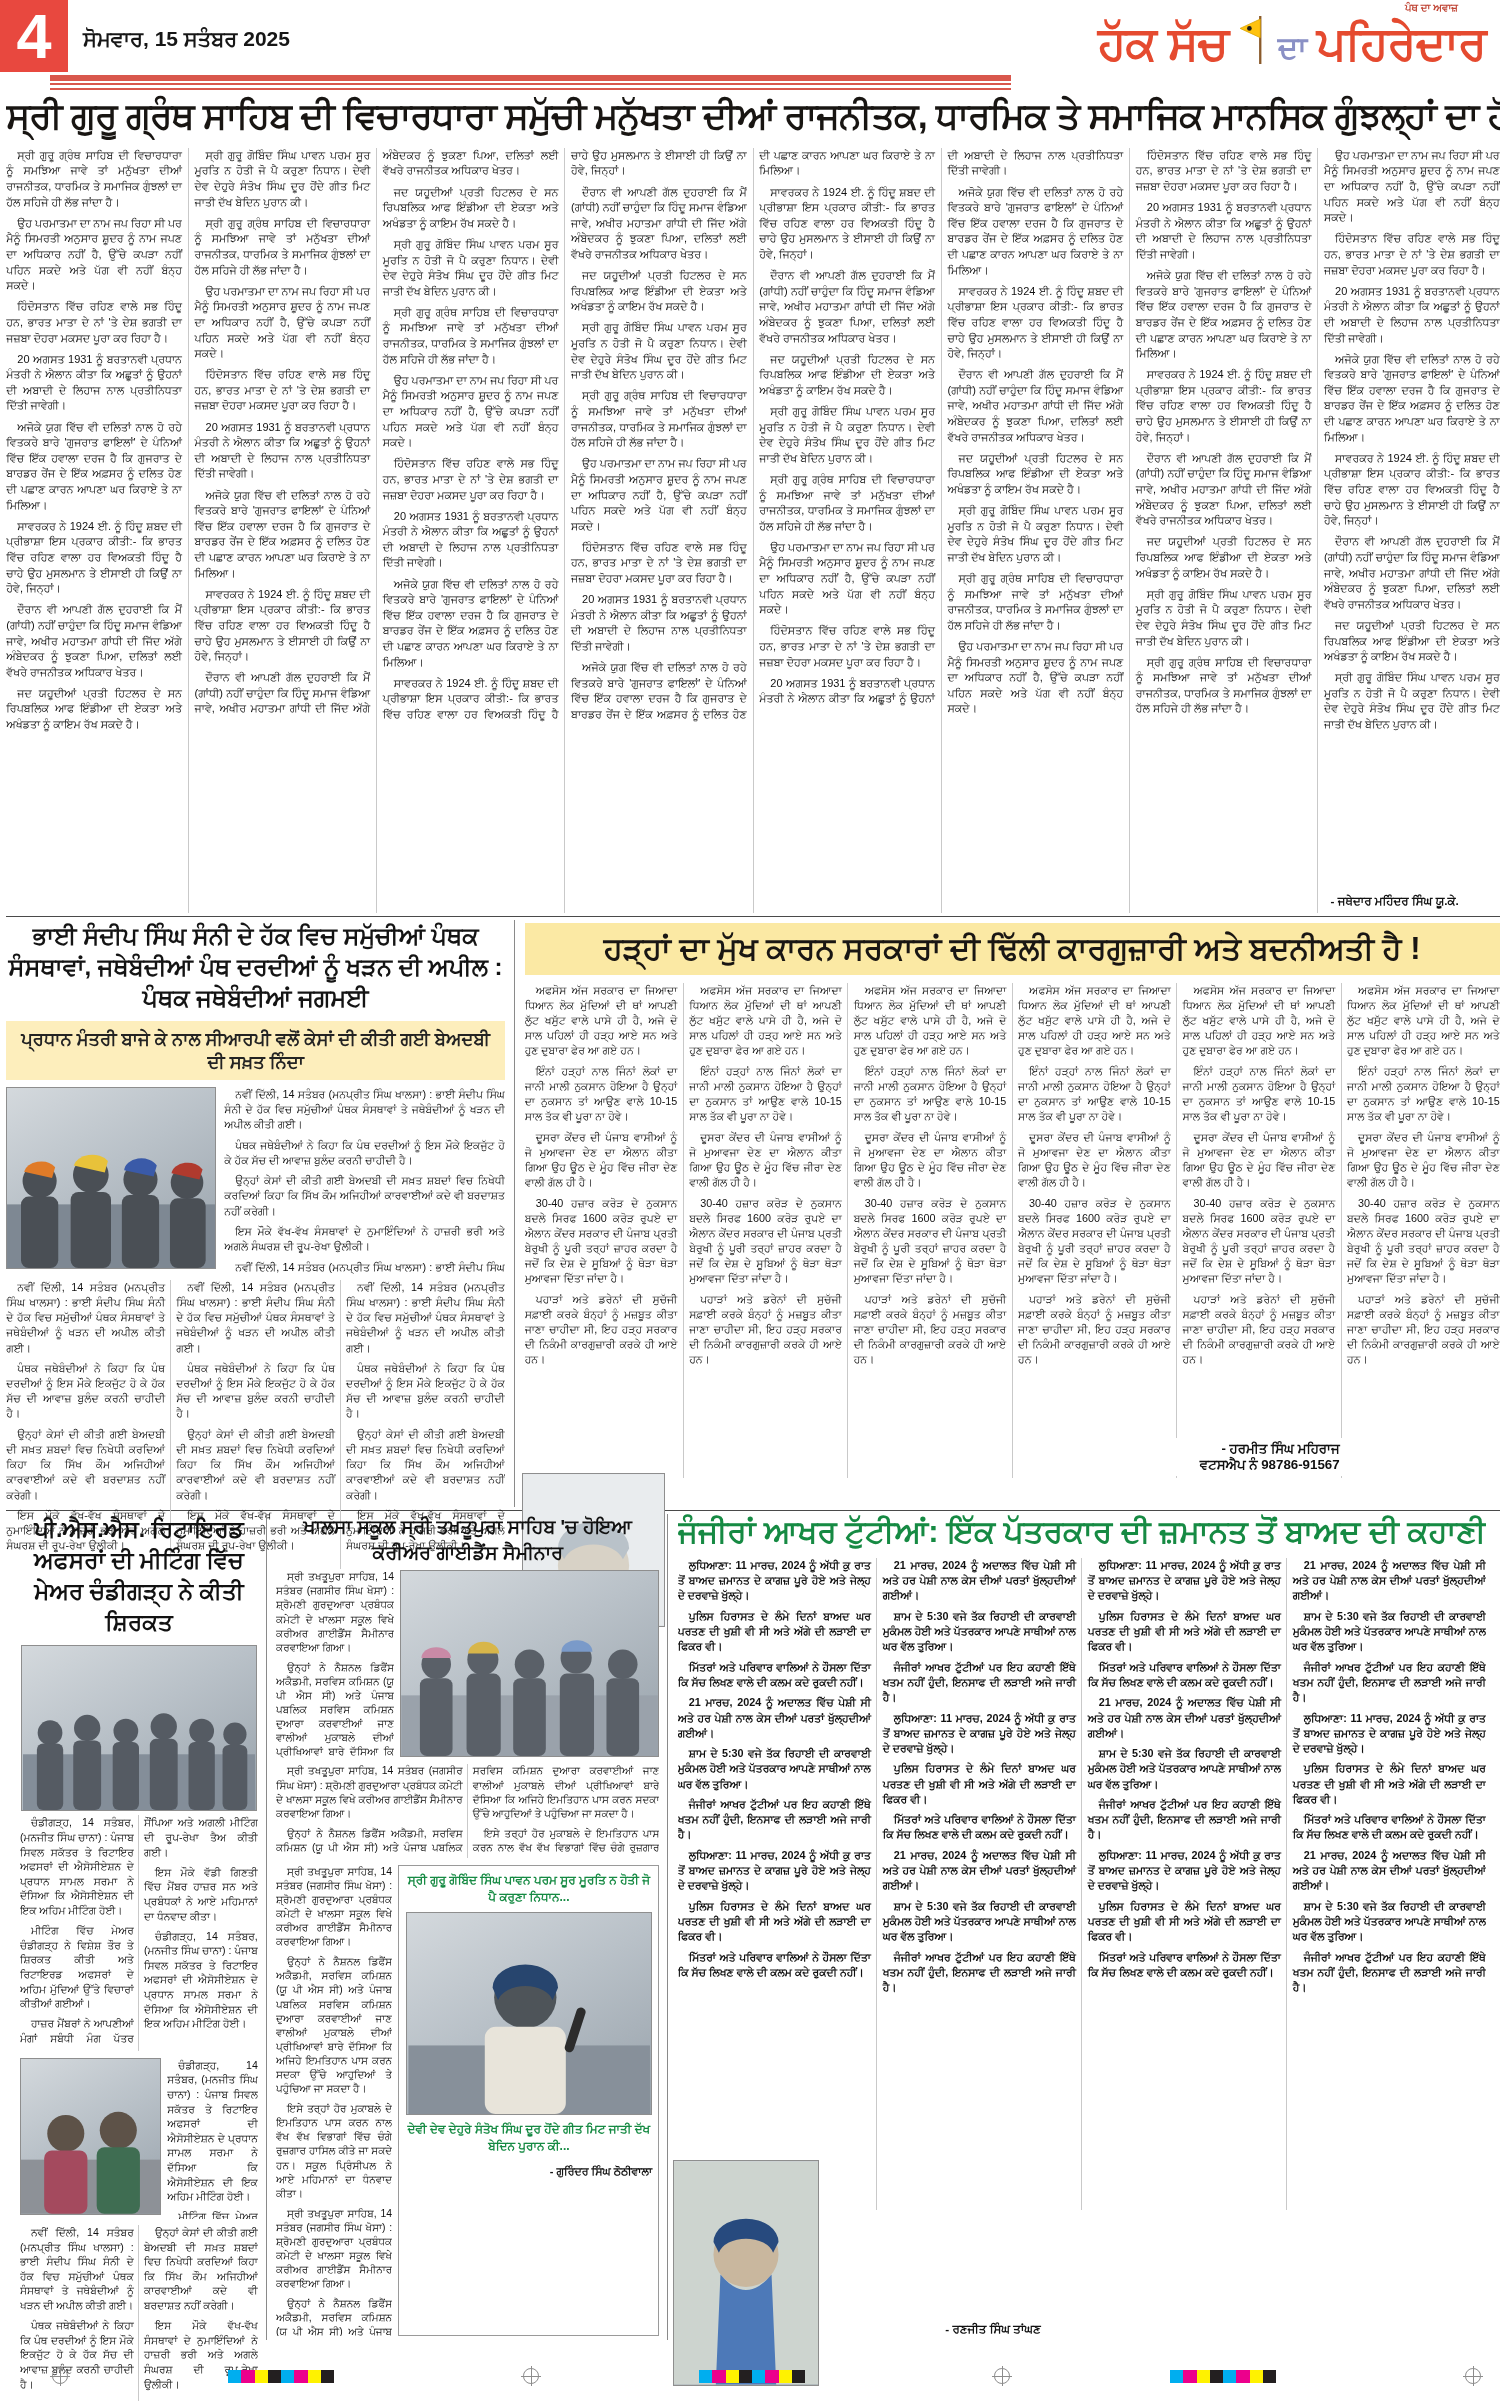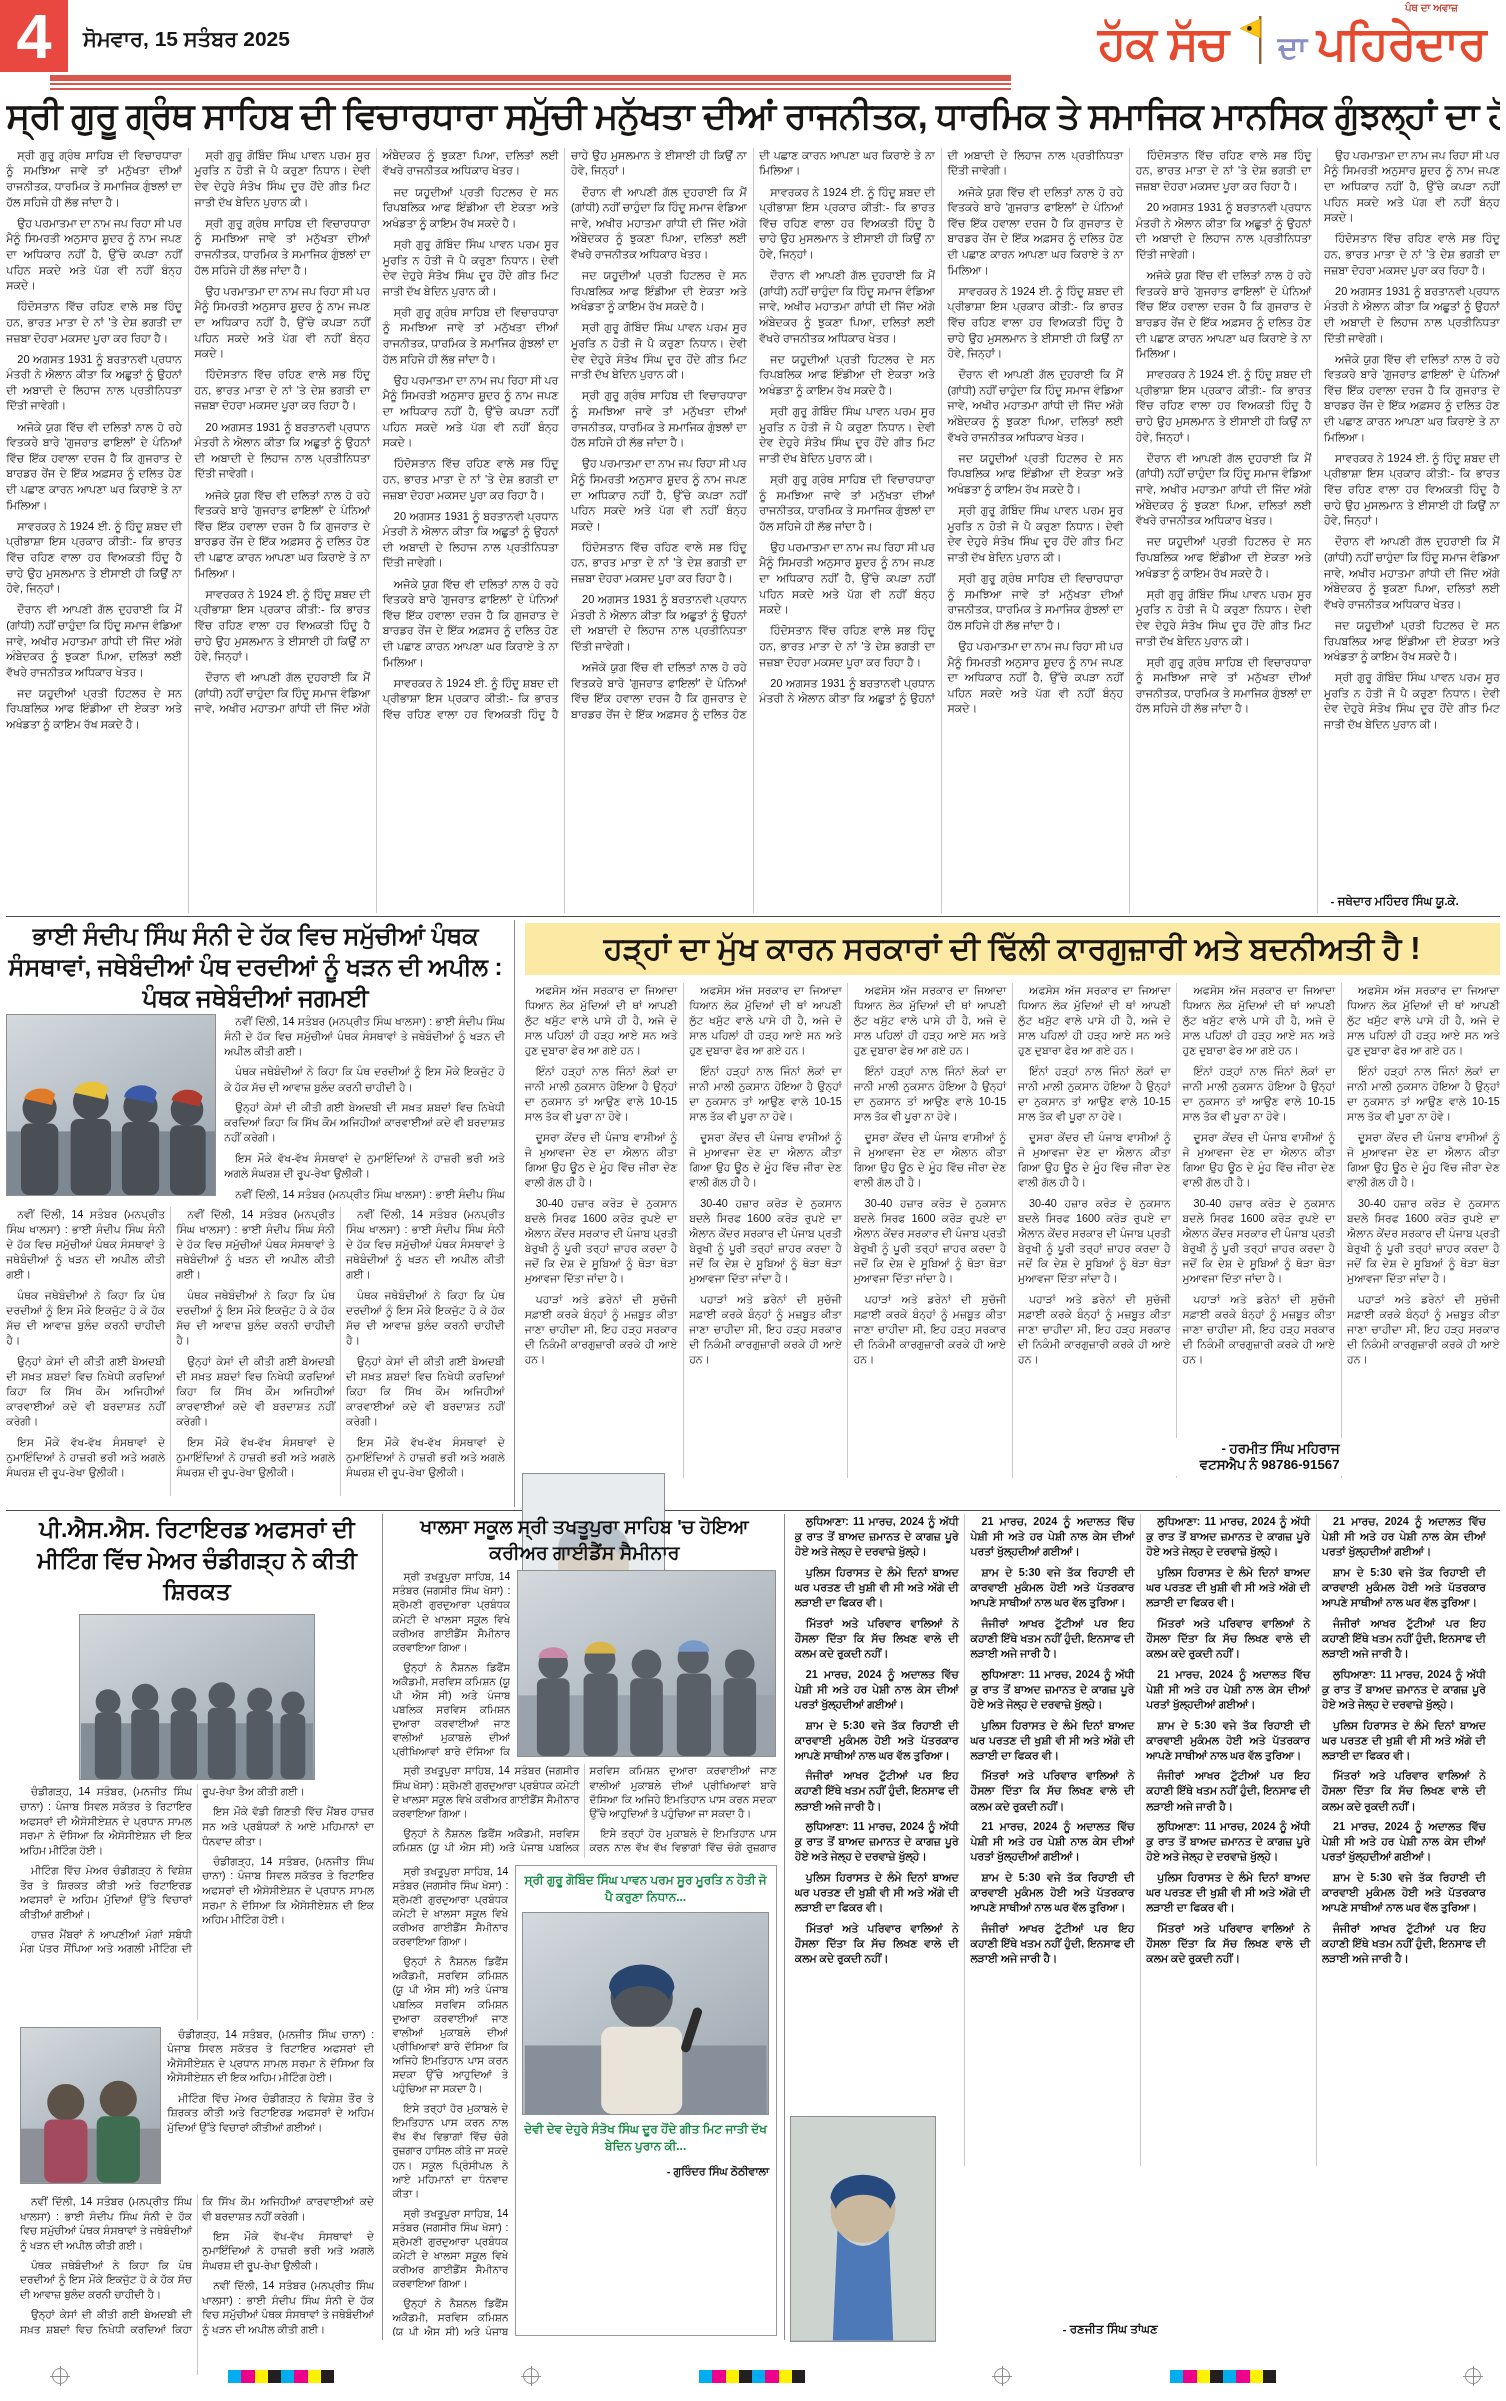--- a/index.html
+++ b/index.html
@@ -192,20 +192,21 @@
         <p>ਸ੍ਰੀ ਗੁਰੂ ਗੋਬਿੰਦ ਸਿੰਘ ਪਾਵਨ ਪਰਮ ਸੂਰ ਮੂਰਤਿ ਨ ਹੋਤੀ ਜੋ ਪੈ ਕਰੁਣਾ ਨਿਧਾਨ। ਦੇਵੀ ਦੇਵ ਦੇਹੁਰੇ ਸੰਤੋਖ ਸਿੰਘ ਦੂਰ ਹੋਂਦੇ ਗੀਤ ਮਿਟ ਜਾਤੀ ਦੱਖ ਬੇਦਿਨ ਪੁਰਾਨ ਕੀ।</p>
       </div>
     <div class="sig lead-sig">- ਜਥੇਦਾਰ ਮਹਿੰਦਰ ਸਿੰਘ ਯੂ.ਕੇ.</div>
   </div>
 
   <hr class="section-rule">
 
   <div class="band2">
     <div class="b2-left">
       <h2>ਭਾਈ ਸੰਦੀਪ ਸਿੰਘ ਸੰਨੀ ਦੇ ਹੱਕ ਵਿਚ ਸਮੁੱਚੀਆਂ ਪੰਥਕ ਸੰਸਥਾਵਾਂ, ਜਥੇਬੰਦੀਆਂ ਪੰਥ ਦਰਦੀਆਂ ਨੂੰ ਖੜਨ ਦੀ ਅਪੀਲ : ਪੰਥਕ ਜਥੇਬੰਦੀਆਂ ਜਗਮਈ</h2>
+      <div class="subhead">ਪ੍ਰਧਾਨ ਮੰਤਰੀ ਬਾਜੇ ਕੇ ਨਾਲ ਸੀਆਰਪੀ ਵਲੋਂ ਕੇਸਾਂ ਦੀ ਕੀਤੀ ਗਈ ਬੇਅਦਬੀ ਦੀ ਸਖ਼ਤ ਨਿੰਦਾ</div>
       <div class="b2-row">
         <div class="photo" style="width:210px;height:182px;">
           <svg viewBox="0 0 268 232">
             <rect x="0" y="150" width="268" height="82" fill="#7e8893"></rect>
             <g fill="#4a4f55">
               <circle cx="42" cy="120" r="22"></circle>
                 <rect x="18" y="140" width="48" height="92" rx="10"></rect>
               <circle cx="108" cy="112" r="23"></circle>
                 <rect x="82" y="134" width="52" height="98" rx="10"></rect>
               <circle cx="172" cy="118" r="22"></circle>
@@ -400,20 +401,21 @@
               <rect x="208" y="120" width="12" height="60" rx="6" fill="#2c2c2c" transform="rotate(18 214 150)"></rect>
             </svg>
           </div>
           <div class="q-green">ਦੇਵੀ ਦੇਵ ਦੇਹੁਰੇ ਸੰਤੋਖ ਸਿੰਘ ਦੂਰ ਹੋਂਦੇ ਗੀਤ ਮਿਟ ਜਾਤੀ ਦੱਖ ਬੇਦਿਨ ਪੁਰਾਨ ਕੀ...</div>
           <div class="q-sig">- ਗੁਰਿੰਦਰ ਸਿੰਘ ਠੋਠੀਵਾਲਾ</div>
         </div>
       </div>
     </div>
 
     <div class="b3-right">
+      <h3 class="green">ਜੰਜੀਰਾਂ ਆਖਰ ਟੁੱਟੀਆਂ: ਇੱਕ ਪੱਤਰਕਾਰ ਦੀ ਜ਼ਮਾਨਤ ਤੋਂ ਬਾਅਦ ਦੀ ਕਹਾਣੀ</h3>
       <div class="b3r-body fill">
           <p>ਲੁਧਿਆਣਾ: 11 ਮਾਰਚ, 2024 ਨੂੰ ਅੱਧੀ ਕੁ ਰਾਤ ਤੋਂ ਬਾਅਦ ਜ਼ਮਾਨਤ ਦੇ ਕਾਗਜ਼ ਪੂਰੇ ਹੋਏ ਅਤੇ ਜੇਲ੍ਹ ਦੇ ਦਰਵਾਜ਼ੇ ਖੁੱਲ੍ਹੇ।</p>
           <p>ਪੁਲਿਸ ਹਿਰਾਸਤ ਦੇ ਲੰਮੇ ਦਿਨਾਂ ਬਾਅਦ ਘਰ ਪਰਤਣ ਦੀ ਖੁਸ਼ੀ ਵੀ ਸੀ ਅਤੇ ਅੱਗੇ ਦੀ ਲੜਾਈ ਦਾ ਫਿਕਰ ਵੀ।</p>
           <p>ਮਿੱਤਰਾਂ ਅਤੇ ਪਰਿਵਾਰ ਵਾਲਿਆਂ ਨੇ ਹੌਸਲਾ ਦਿੱਤਾ ਕਿ ਸੱਚ ਲਿਖਣ ਵਾਲੇ ਦੀ ਕਲਮ ਕਦੇ ਰੁਕਦੀ ਨਹੀਂ।</p>
           <p>21 ਮਾਰਚ, 2024 ਨੂੰ ਅਦਾਲਤ ਵਿੱਚ ਪੇਸ਼ੀ ਸੀ ਅਤੇ ਹਰ ਪੇਸ਼ੀ ਨਾਲ ਕੇਸ ਦੀਆਂ ਪਰਤਾਂ ਖੁੱਲ੍ਹਦੀਆਂ ਗਈਆਂ।</p>
           <p>ਸ਼ਾਮ ਦੇ 5:30 ਵਜੇ ਤੱਕ ਰਿਹਾਈ ਦੀ ਕਾਰਵਾਈ ਮੁਕੰਮਲ ਹੋਈ ਅਤੇ ਪੱਤਰਕਾਰ ਆਪਣੇ ਸਾਥੀਆਂ ਨਾਲ ਘਰ ਵੱਲ ਤੁਰਿਆ।</p>
           <p>ਜੰਜੀਰਾਂ ਆਖਰ ਟੁੱਟੀਆਂ ਪਰ ਇਹ ਕਹਾਣੀ ਇੱਥੇ ਖਤਮ ਨਹੀਂ ਹੁੰਦੀ, ਇਨਸਾਫ ਦੀ ਲੜਾਈ ਅਜੇ ਜਾਰੀ ਹੈ।</p>
           <p>ਲੁਧਿਆਣਾ: 11 ਮਾਰਚ, 2024 ਨੂੰ ਅੱਧੀ ਕੁ ਰਾਤ ਤੋਂ ਬਾਅਦ ਜ਼ਮਾਨਤ ਦੇ ਕਾਗਜ਼ ਪੂਰੇ ਹੋਏ ਅਤੇ ਜੇਲ੍ਹ ਦੇ ਦਰਵਾਜ਼ੇ ਖੁੱਲ੍ਹੇ।</p>
           <p>ਪੁਲਿਸ ਹਿਰਾਸਤ ਦੇ ਲੰਮੇ ਦਿਨਾਂ ਬਾਅਦ ਘਰ ਪਰਤਣ ਦੀ ਖੁਸ਼ੀ ਵੀ ਸੀ ਅਤੇ ਅੱਗੇ ਦੀ ਲੜਾਈ ਦਾ ਫਿਕਰ ਵੀ।</p>
           <p>ਮਿੱਤਰਾਂ ਅਤੇ ਪਰਿਵਾਰ ਵਾਲਿਆਂ ਨੇ ਹੌਸਲਾ ਦਿੱਤਾ ਕਿ ਸੱਚ ਲਿਖਣ ਵਾਲੇ ਦੀ ਕਲਮ ਕਦੇ ਰੁਕਦੀ ਨਹੀਂ।</p>

